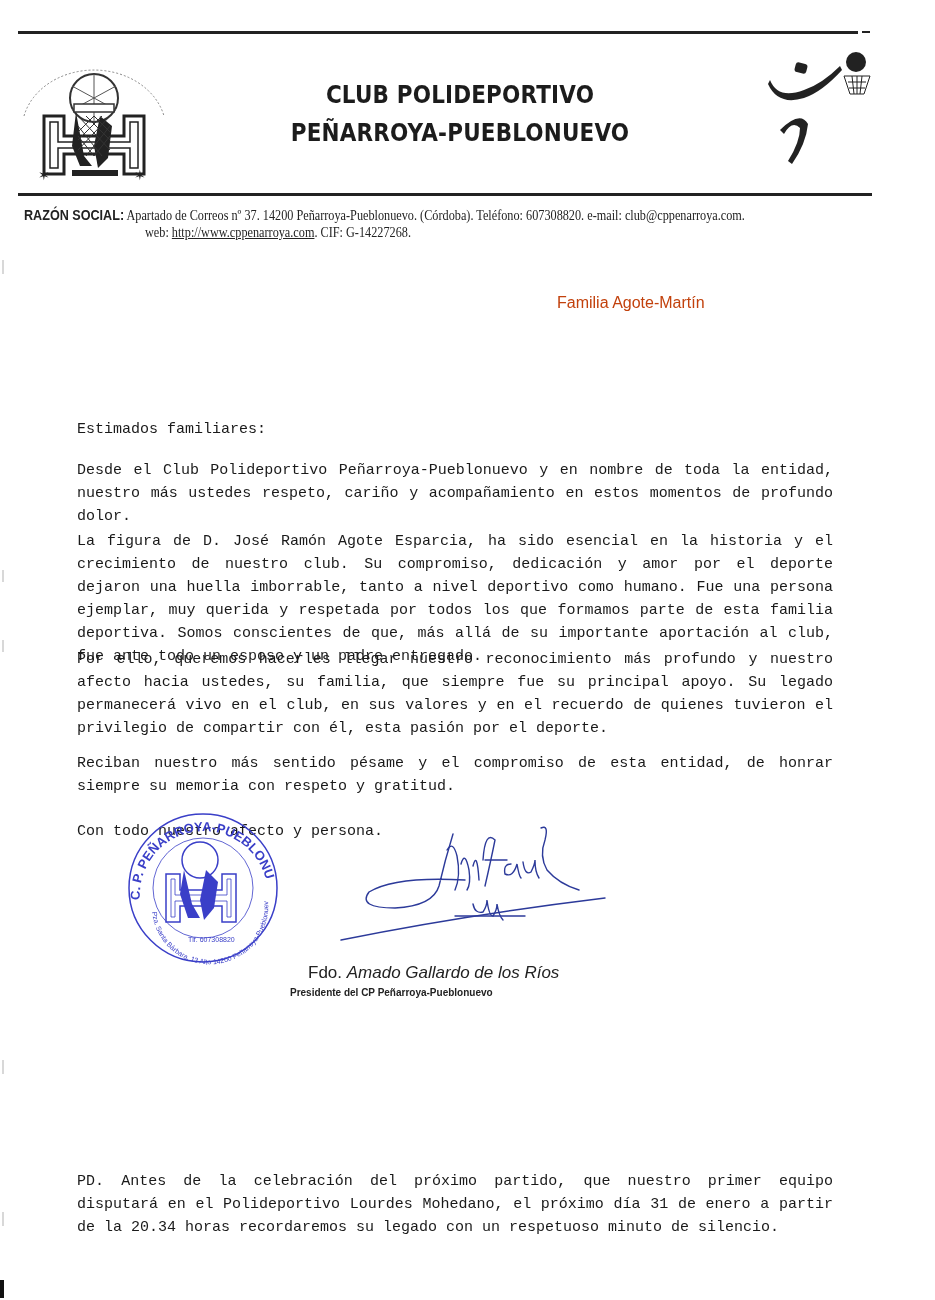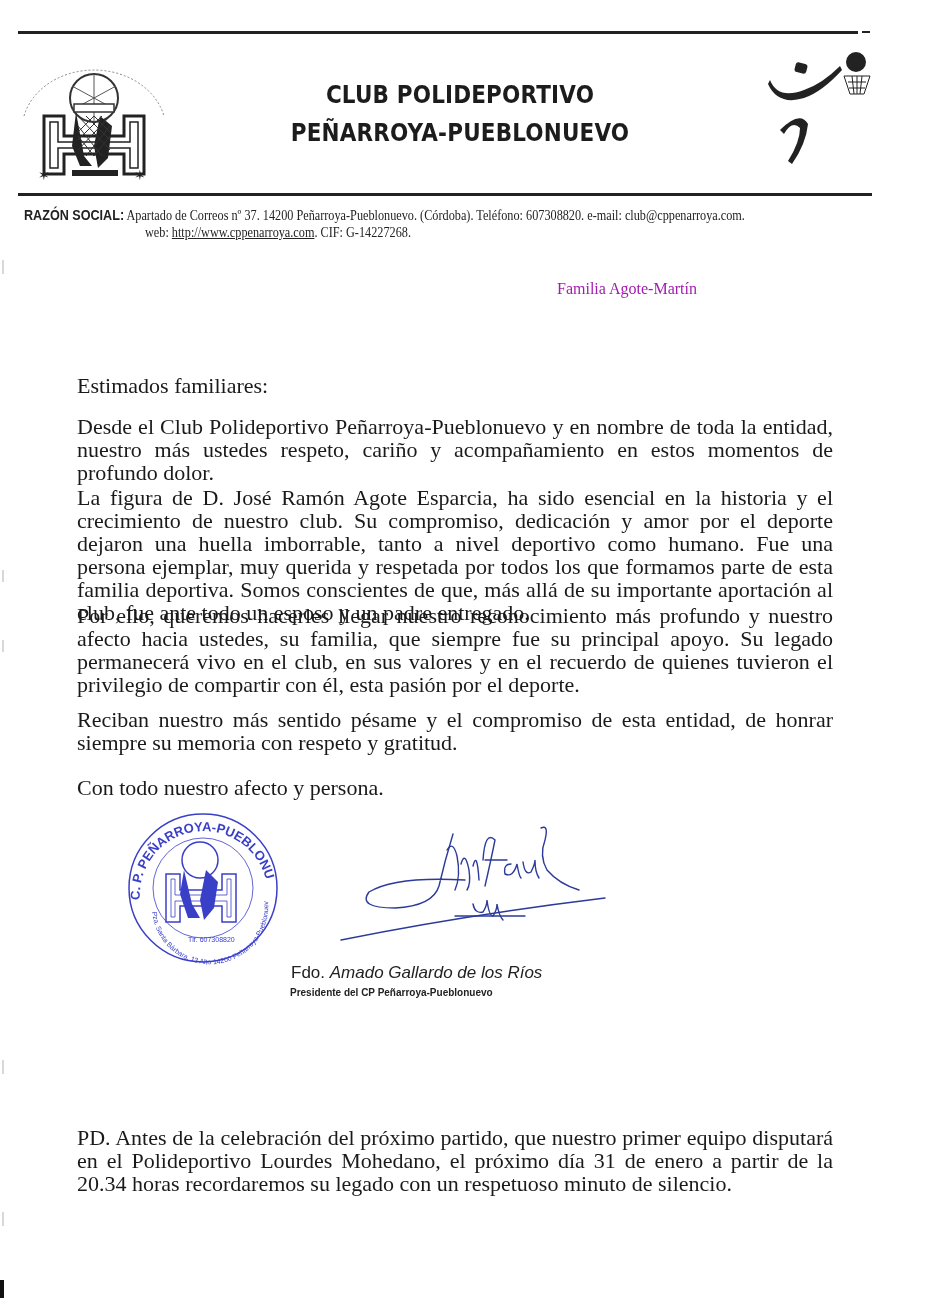--- a/index.html
+++ b/index.html
@@ -3,24 +3,24 @@
 <meta charset="utf-8">
 <style>
   html, body { margin: 0; padding: 0; background: #ffffff; }
   body { width: 935px; height: 1300px; position: relative; overflow: hidden; color: #1a1a1a; }
   .abs { position: absolute; }
   .rule { position: absolute; background: #222; height: 3px; }
   .title { position: absolute; left: 250px; width: 420px; text-align: center; font-family: "DejaVu Sans", sans-serif; font-weight: bold; font-size: 25px; letter-spacing: 0.2px; color: #1c1c1c; transform: scaleX(0.86); transform-origin: center; }
   .razon { position: absolute; font-family: "Liberation Serif", serif; font-size: 13.6px; color: #222; white-space: nowrap; transform: scaleX(0.9); transform-origin: left; }
   .razon b { font-family: "Liberation Sans", sans-serif; font-weight: bold; font-size: 14px; }
   .razon u { text-decoration: underline; }
-  .body-text { position: absolute; left: 77px; width: 756px; font-family: Liberation Serif, serif; font-size: 22px; line-height: 23px; color: #1a1a1a; }
+  .body-text { position: absolute; left: 77px; width: 756px; font-family: Liberation Mono, monospace; font-size: 15px; line-height: 23px; color: #1a1a1a; margin-top: 44px; }
   .body-text p { margin: 0; text-align: justify; }
-  .recipient { position: absolute; left: 557px; top: 280px; font-family: Liberation Serif, serif; font-size: 16px; color: #a21caf; }
-  .sig-name { position: absolute; left: 291px; top: 963px; font-family: "Liberation Sans", sans-serif; font-size: 17px; color: #222; }
+  .recipient { position: absolute; left: 557px; top: 294px; font-family: Liberation Sans, sans-serif; font-size: 16px; color: #c2410c; }
+  .sig-name { position: absolute; left: 308px; top: 963px; font-family: "Liberation Sans", sans-serif; font-size: 17px; color: #222; }
   .sig-name i { font-style: italic; }
   .sig-role { position: absolute; left: 290px; top: 987px; font-family: "Liberation Sans", sans-serif; font-weight: bold; font-size: 10px; color: #222; }
   .margin-mark { position: absolute; left: 2px; width: 2px; background: #d8d8d8; }
 </style>
 </head>
 <body>
 
 <div class="rule" style="left:18px; top:31px; width:840px; height:3px;"></div>
 <div class="rule" style="left:862px; top:31px; width:8px; height:2px;"></div>
 <div class="rule" style="left:18px; top:193px; width:854px; height:3px;"></div>

